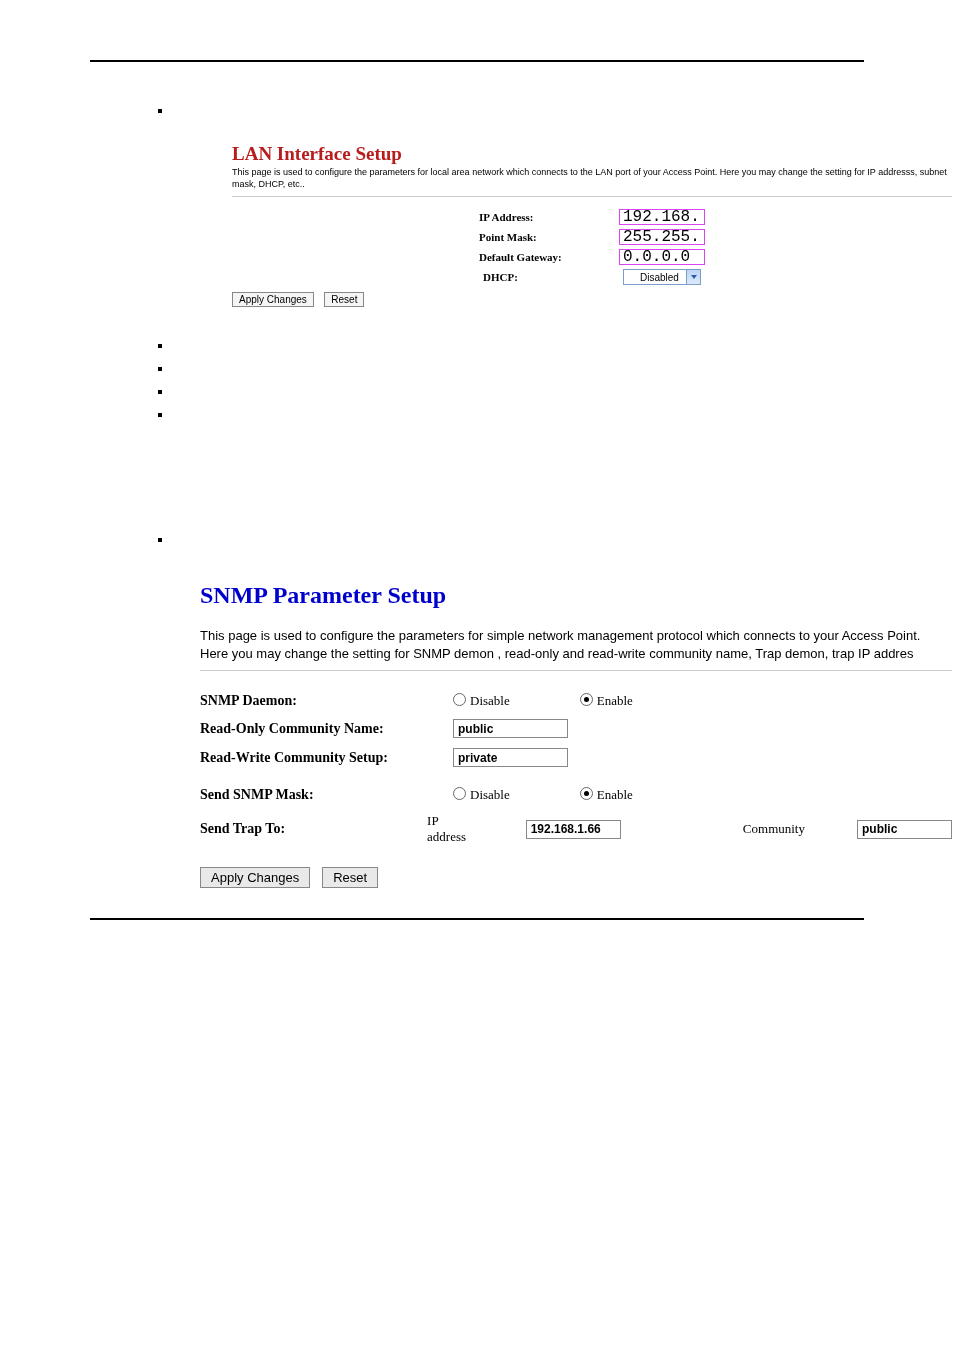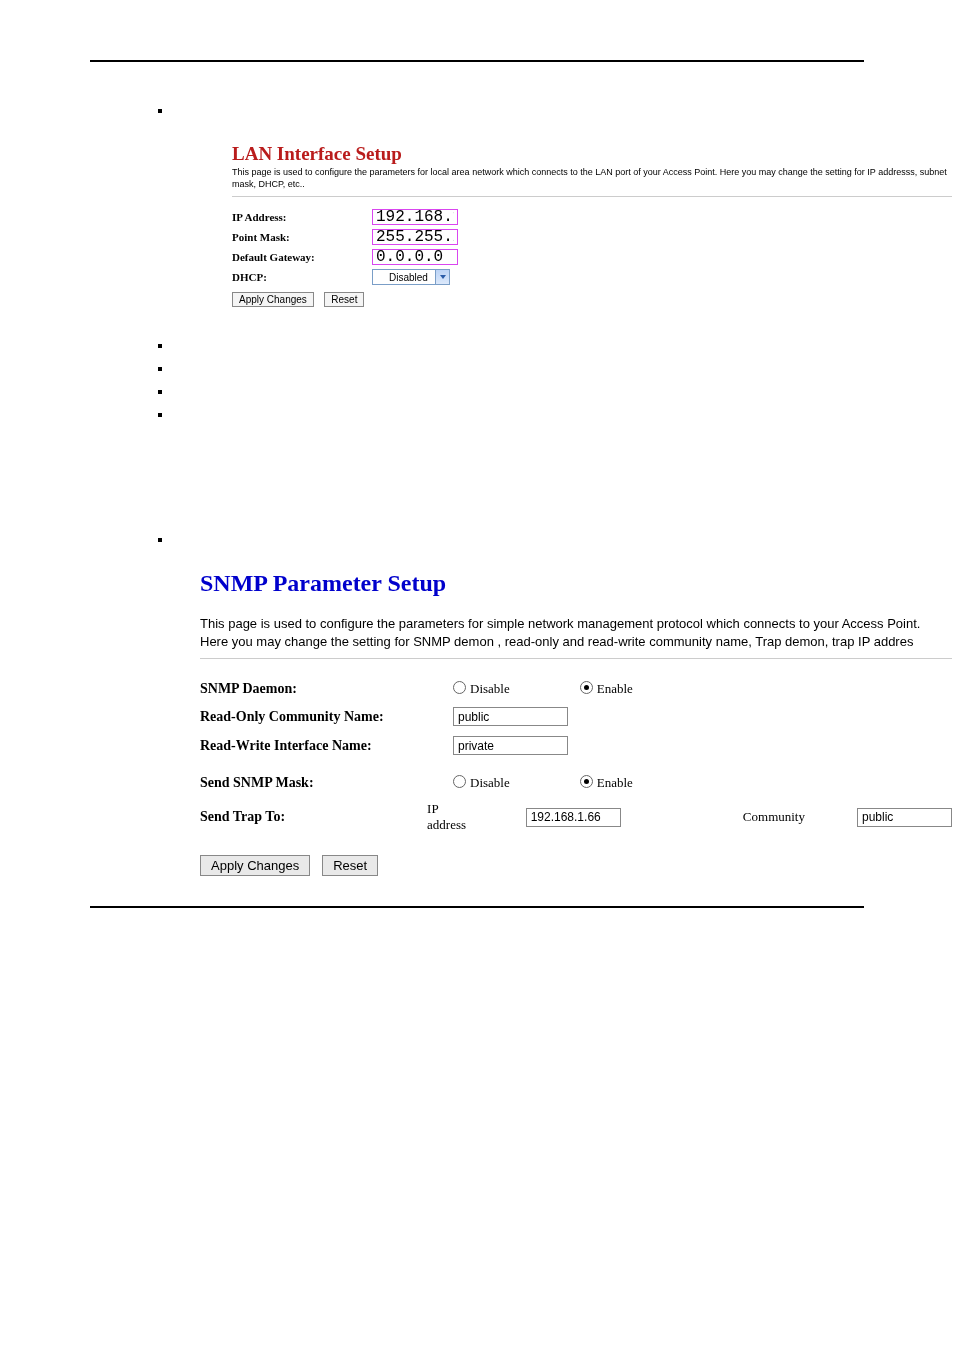--- a/index.html
+++ b/index.html
@@ -67,20 +67,21 @@
     background: #ccc;
     margin-top: 6px;
     margin-bottom: 12px;
     width: 720px;
   }
   .lan-row {
     display: flex;
     align-items: center;
     margin-bottom: 4px;
     font-size: 10px;
+    justify-content: center;
   }
   .lan-label {
     width: 140px;
     font-weight: bold;
     font-family: "Times New Roman", Times, serif;
     font-size: 11px;
   }
   .lan-input {
     border: 1px solid #d946ef;
     background: #fff;
@@ -119,21 +120,21 @@
     font-family: Arial, sans-serif;
     font-size: 10px;
     padding: 1px 6px;
     margin-right: 6px;
     display:inline-block;
   }
 
   
   .snmp-panel {
     margin-left: 200px;
-    margin-top: 28px;
+    margin-top: 40px;
     width: 752px;
     font-family: "Times New Roman", Times, serif;
   }
   .snmp-title {
     color: #0000cc;
     font-weight: bold;
     font-size: 24px;
   }
   .snmp-desc {
     font-size: 13px;
@@ -181,20 +182,21 @@
   }
   .snmp-input {
     border: 1px solid #888;
     background: #fff;
     font-family: Arial, sans-serif;
     font-size: 12px;
     padding: 1px 4px;
     width: 105px;
     height: 15px;
     box-sizing: content-box;
+    font-weight: bold;
   }
   .snmp-secondary-label {
     font-family: "Times New Roman", Times, serif;
     font-size: 13px;
     margin-right: 4px;
   }
   .snmp-btnrow { margin-top: 22px; }
   .snmp-btn {
     border: 1px solid #888;
     background: #e9e9e9;
@@ -294,21 +296,21 @@
       <span>Enable</span>
     </label>
   </div>
 
   <div class="snmp-row">
     <div class="snmp-label">Read-Only Community Name:</div>
     <input class="snmp-input" value="public" style="">
   </div>
 
   <div class="snmp-row">
-    <div class="snmp-label">Read-Write Interface Name:</div>
+    <div class="snmp-label">Read-Write Community Setup:</div>
     <input class="snmp-input" value="private" style="">
   </div>
 
   <div style="height:10px"></div>
 
   <div class="snmp-row">
     <div class="snmp-label">Send SNMP Mask:</div>
     <label class="snmp-radio">
       <span class="radio-circle"></span>
       <span>Disable</span>

